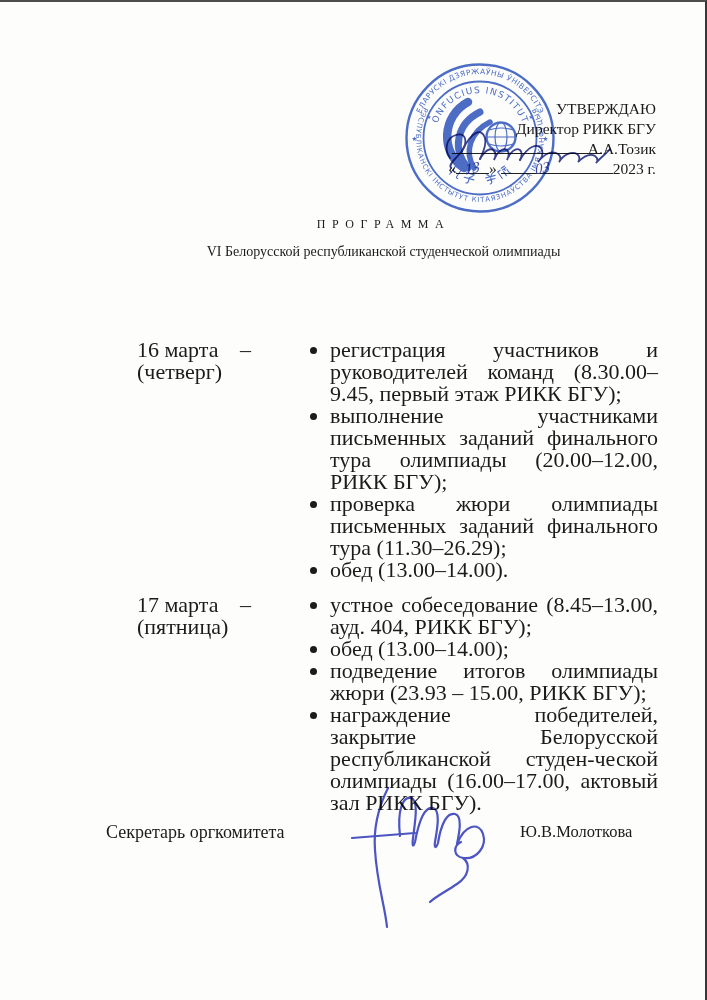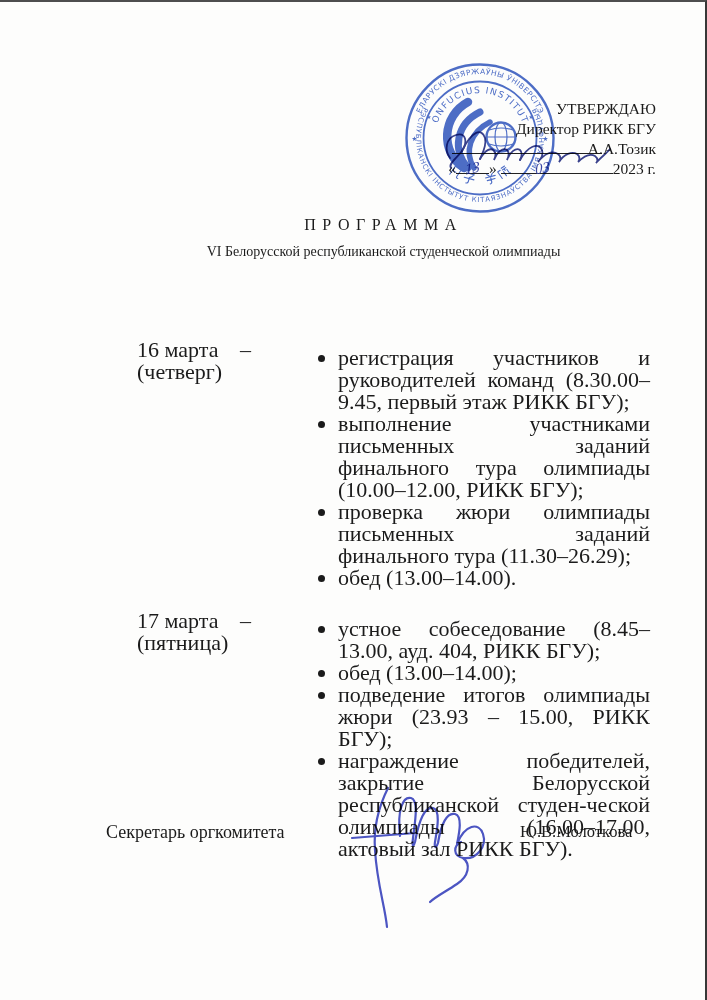--- a/index.html
+++ b/index.html
@@ -24,30 +24,30 @@
   
   .stamp{position:absolute; left:402px; top:58px; width:156px; height:156px;
     mix-blend-mode:multiply; opacity:.92; pointer-events:none;}
   .stamp .ring-txt{font-family:"DejaVu Sans",sans-serif; fill:#3e61c4;}
   .stamp .stroke{stroke:#3e61c4; fill:none; stroke-linecap:round;}
   .dir-sig, .sec-sig{position:absolute; mix-blend-mode:multiply; pointer-events:none;}
   .dir-sig{left:438px; top:124px; width:180px; height:50px;}
   .sec-sig{left:345px; top:778px; width:145px; height:155px;}
   
   .title{position:absolute; left:60px; top:209px; width:647px; text-align:center;}
-  .title .t1{font-size:16px; letter-spacing:6.5px; line-height:27px;}
+  .title .t1{font-size:12px; letter-spacing:6.5px; line-height:27px;}
   .title .t2,.title .t3{font-size:14px; line-height:27px;}
   
   .schedule{position:absolute; left:137px; top:337px; width:521px; font-size:22px;}
   .sched-row{display:flex; align-items:flex-start;}
   .sched-row + .sched-row{margin-top:13px;}
   .c-date{width:103px; line-height:22px;}
   .c-dash{width:70px; line-height:22px;}
   .c-items{width:348px;}
-  .c-items ul{margin:8px; padding-left:20px; list-style:disc;}
+  .c-items ul{margin:0; padding-left:20px; list-style:disc;}
   .c-items li{line-height:22px; text-align:justify;}
   
   .f-role{position:absolute; left:106px; top:820px; font-size:18px;}
   .f-name{position:absolute; left:520px; top:820px; font-size:16.5px;}
 </style>
 </head>
 <body>
 
 <div class="page">
 
@@ -116,21 +116,21 @@
   <div class="schedule">
     <div class="sched-row">
       <div class="c-date">
         <div>16 марта</div>
         <div>(четверг)</div>
       </div>
       <div class="c-dash">–</div>
       <div class="c-items">
         <ul>
           <li>регистрация участников и руководителей команд (8.30.00–9.45, первый этаж РИКК БГУ);</li>
-          <li>выполнение участниками письменных заданий финального тура олимпиады (10.00–12.00, РИКК БГУ);</li>
+          <li>выполнение участниками письменных заданий финального тура олимпиады (20.00–12.00, РИКК БГУ);</li>
           <li>проверка жюри олимпиады письменных заданий финального тура (11.30–26.29);</li>
           <li>обед (13.00–14.00).</li>
         </ul>
       </div>
     </div>
     <div class="sched-row">
       <div class="c-date">
         <div>17 марта</div>
         <div>(пятница)</div>
       </div>

